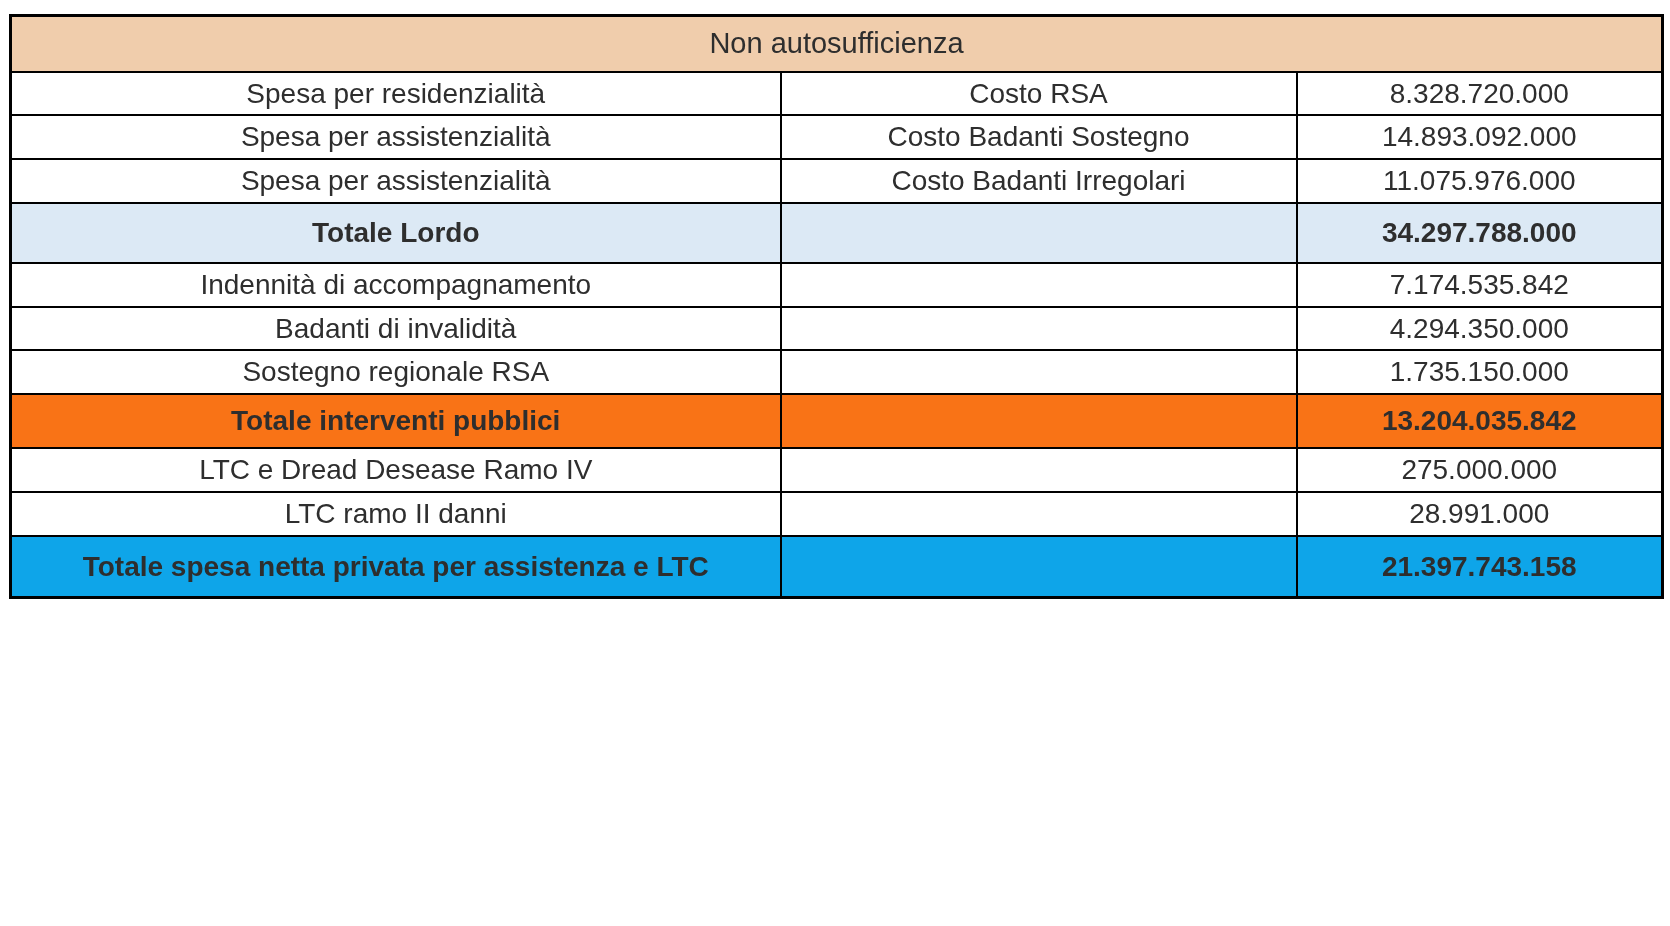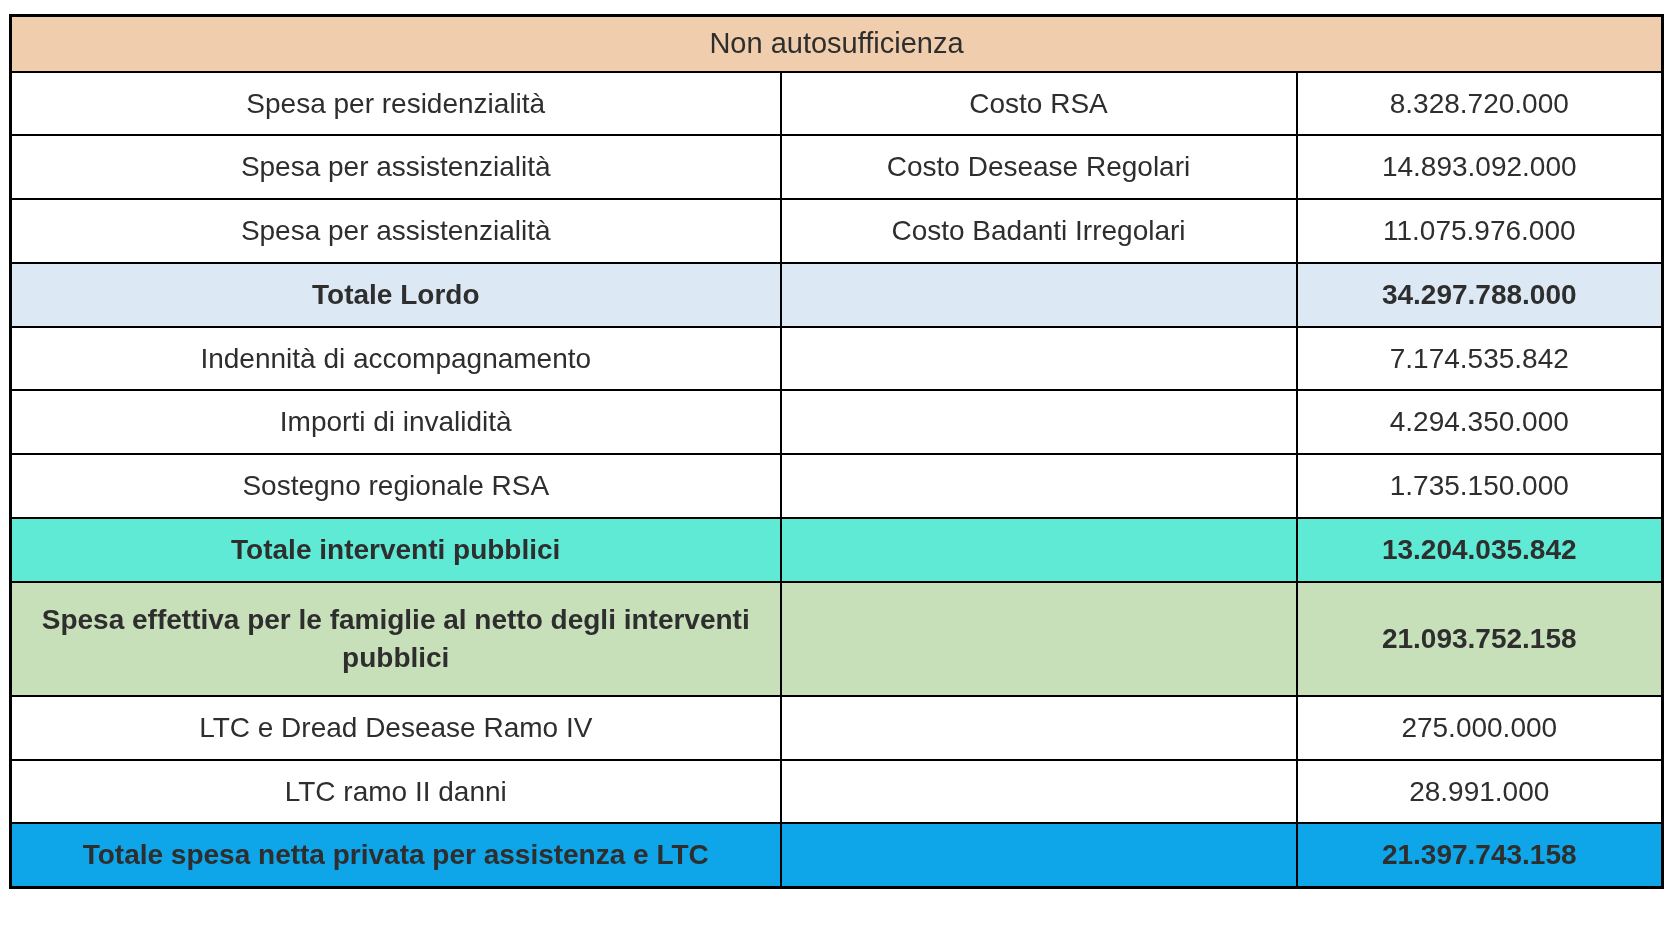--- a/index.html
+++ b/index.html
@@ -45,32 +45,32 @@
   tr.row-blue { height: 60px; }
   tr.row-yellow { height: 54px; }
   tr.row-green { height: 114px; }
   tr.row-final { height: 62px; }
   tr.row-blue td {
     background: #dce9f5;
     font-weight: bold;
     margin-top: 16px;
   }
   tr.row-yellow td {
-    background: #5eead4;
+    background: #f97316;
     font-weight: bold;
   }
   tr.row-green td {
     background: #c8e0ba;
     font-weight: bold;
   }
   tr.row-final td {
     background: #0ea5e9;
     font-weight: bold;
   }
-  td.value-cell { padding: 12px 18px; }
+  td.value-cell { padding: 2px 18px; }
 </style>
 </head>
 <body>
 
 <div class="table-wrap">
   <table class="ltc-table">
     <colgroup>
       <col class="c1">
       <col class="c2">
       <col class="c3">
@@ -80,58 +80,53 @@
       <tr class="section-header header-row">
         <td colspan="3">Non autosufficienza</td>
       </tr>
       <tr class="row-std">
         <td>Spesa per residenzialità</td>
         <td>Costo RSA</td>
         <td class="value-cell">8.328.720.000</td>
       </tr>
       <tr class="row-std">
         <td>Spesa per assistenzialità</td>
-        <td>Costo Desease Regolari</td>
+        <td>Costo Badanti Sostegno</td>
         <td class="value-cell">14.893.092.000</td>
       </tr>
       <tr class="row-std">
         <td>Spesa per assistenzialità</td>
         <td>Costo Badanti Irregolari</td>
         <td class="value-cell">11.075.976.000</td>
       </tr>
       <tr class="row-blue">
         <td>Totale Lordo</td>
         <td></td>
         <td class="value-cell">34.297.788.000</td>
       </tr>
 
       <tr class="row-std">
         <td>Indennità di accompagnamento</td>
         <td></td>
         <td class="value-cell">7.174.535.842</td>
       </tr>
       <tr class="row-std">
-        <td>Importi di invalidità</td>
+        <td>Badanti di invalidità</td>
         <td></td>
         <td class="value-cell">4.294.350.000</td>
       </tr>
       <tr class="row-std">
         <td>Sostegno regionale RSA</td>
         <td></td>
         <td class="value-cell">1.735.150.000</td>
       </tr>
       <tr class="row-yellow">
         <td>Totale interventi pubblici</td>
         <td></td>
         <td class="value-cell">13.204.035.842</td>
-      </tr>
-      <tr class="row-green">
-        <td>Spesa effettiva per le famiglie al netto degli interventi pubblici</td>
-        <td></td>
-        <td class="value-cell">21.093.752.158</td>
       </tr>
 
       <tr class="row-std">
         <td>LTC e Dread Desease Ramo IV</td>
         <td></td>
         <td class="value-cell">275.000.000</td>
       </tr>
       <tr class="row-std">
         <td>LTC ramo II danni</td>
         <td></td>

